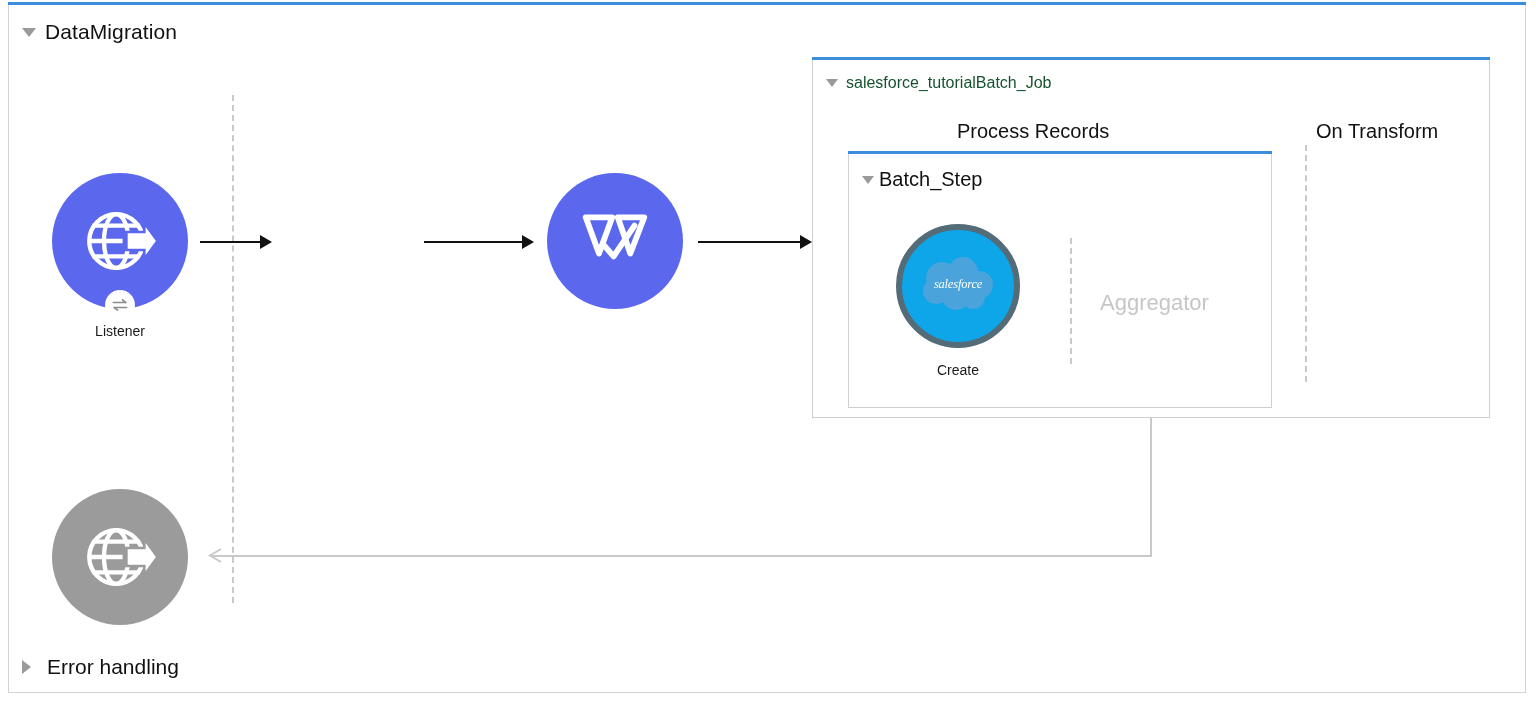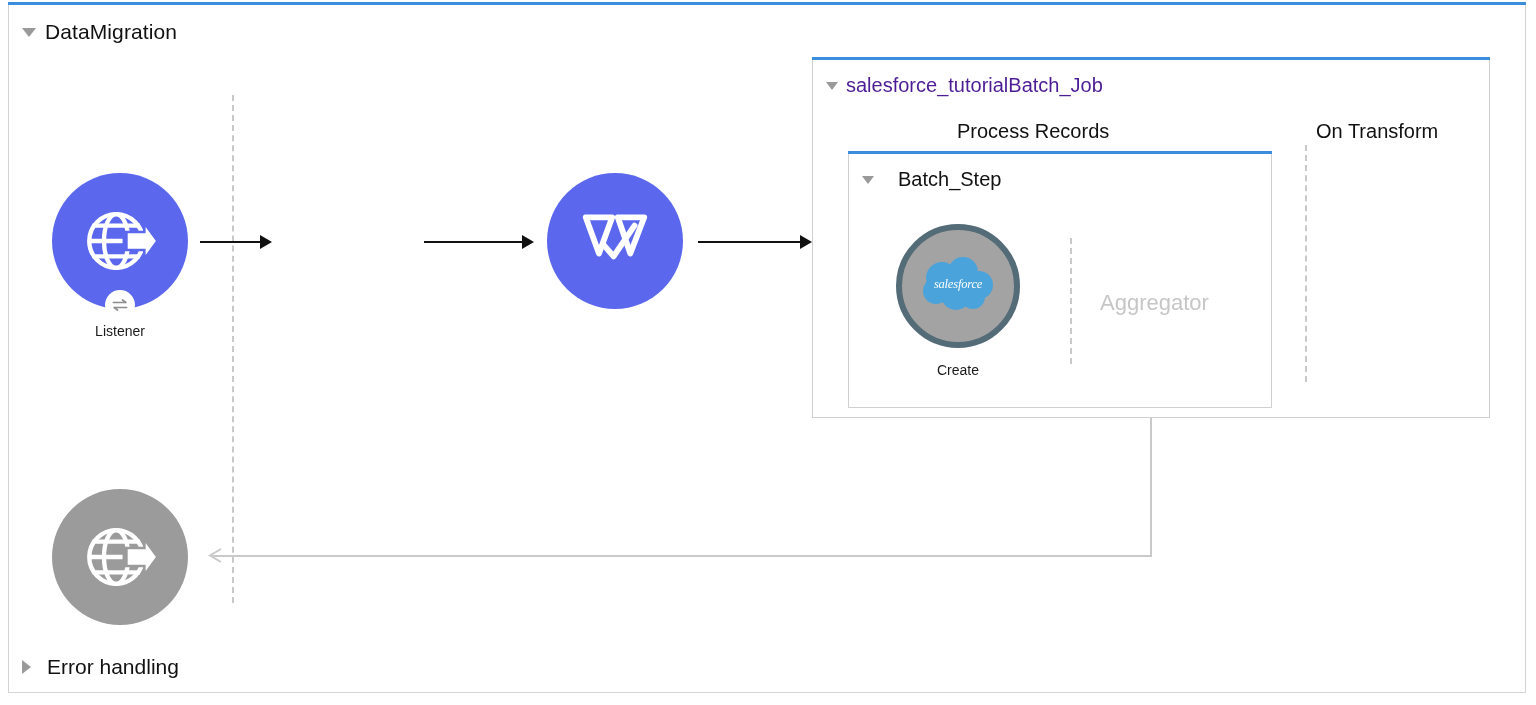--- a/index.html
+++ b/index.html
@@ -184,22 +184,22 @@
   }
   .batch-job-header {
     position: absolute;
     left: 826px;
     top: 74px;
     display: flex;
     align-items: center;
     gap: 8px;
   }
   .batch-job-title {
-    font-size: 20px;
-    color: #4c1d95;
+    font-size: 16px;
+    color: #14532d;
     white-space: nowrap;
   }
   .phase-label {
     position: absolute;
     font-size: 20px;
     color: #111;
     white-space: nowrap;
   }
   .phase-divider {
     position: absolute;
@@ -226,35 +226,35 @@
     width: 424px;
     height: 4px;
     background: #3c8ddc;
   }
   .batch-step-header {
     position: absolute;
     left: 862px;
     top: 168px;
     display: flex;
     align-items: center;
-    gap: 24px;
+    gap: 5px;
   }
   .batch-step-title {
     font-size: 20px;
     color: #111;
     white-space: nowrap;
   }
 
   
   .sf-ring {
     width: 124px;
     height: 124px;
     border-radius: 50%;
     border: 6px solid #546b78;
-    background: #a3a3a3;
+    background: #0ea5e9;
     display: flex;
     align-items: center;
     justify-content: center;
     box-sizing: border-box;
   }
   .placeholder-text {
     position: absolute;
     font-size: 22px;
     color: #c6c6c6;
     white-space: nowrap;

